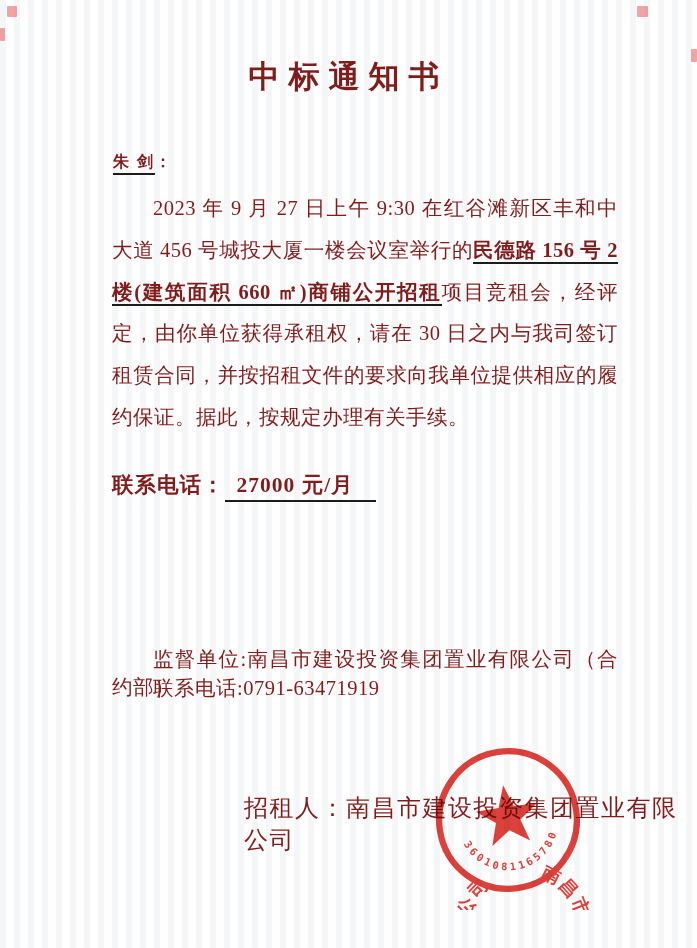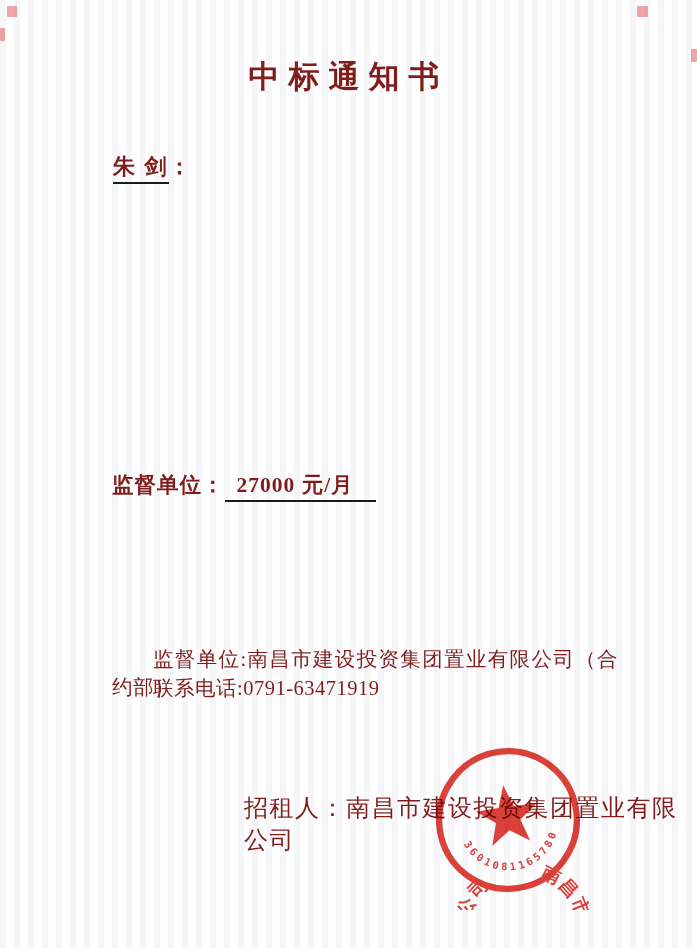--- a/index.html
+++ b/index.html
@@ -21,21 +21,21 @@
       rgba(255,255,255,0) 6px, rgba(255,255,255,0) 14px);
     pointer-events:none;
   }
   .title{
     position:absolute;left:0;top:56px;width:100%;
     text-align:center;
     font-size:31px;font-weight:700;letter-spacing:9px;
   }
   .recipient{
     position:absolute;left:113px;top:152px;
-    font-size:22px;font-weight:700;letter-spacing:2px;
+    font-size:16px;font-weight:700;letter-spacing:2px;
   }
   .recipient .name{border-bottom:2px solid #1c1c1c;padding-bottom:3px;}
   .bodytext{
     position:absolute;left:112px;width:506px;
     font-size:20.5px;line-height:41.8px;
     text-align:justify;text-justify:inter-ideograph;
     letter-spacing:0.5px;
   }
   .para1{top:188px;text-indent:2em;}
   .para1 .hl{font-weight:700;border-bottom:2px solid #1c1c1c;padding-bottom:1px;}
@@ -80,23 +80,26 @@
   <div class="mark le"></div>
   <div class="mark tr"></div>
   <div class="mark re"></div>
 
   <div class="title">中标通知书</div>
 
   <div class="recipient">
     <span class="name">朱 剑</span><span>：</span>
   </div>
 
+  <div class="bodytext para1">
+    <span>2023 年 9 月 27 日上午 9:30 在红谷滩新区丰和中大道 456 号城投大厦一楼会议室举行的</span><span class="hl">民德路 156 号 2 楼(建筑面积 660 ㎡)商铺公开招租</span><span>项目竞租会，经评定，由你单位获得承租权，请在 30 日之内与我司签订租赁合同，并按招租文件的要求向我单位提供相应的履约保证。据此，按规定办理有关手续。</span>
+  </div>
 
   <div class="result">
-    <span>监督单位：</span><span class="value">27000 元/月</span>
+    <span>联系电话：</span><span class="value">27000 元/月</span>
   </div>
 
 
   <div class="bodytext supervisor">监督单位:南昌市建设投资集团置业有限公司（合约部）</div>
 
   <div class="bodytext phone">联系电话:0791-63471919</div>
 
   <div class="lessor">招租人：南昌市建设投资集团置业有限公司</div>
 
 

